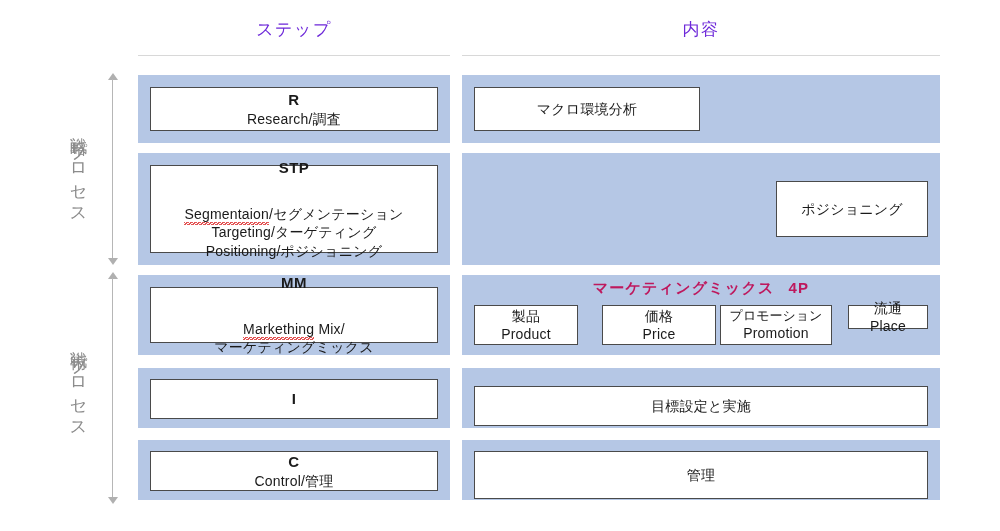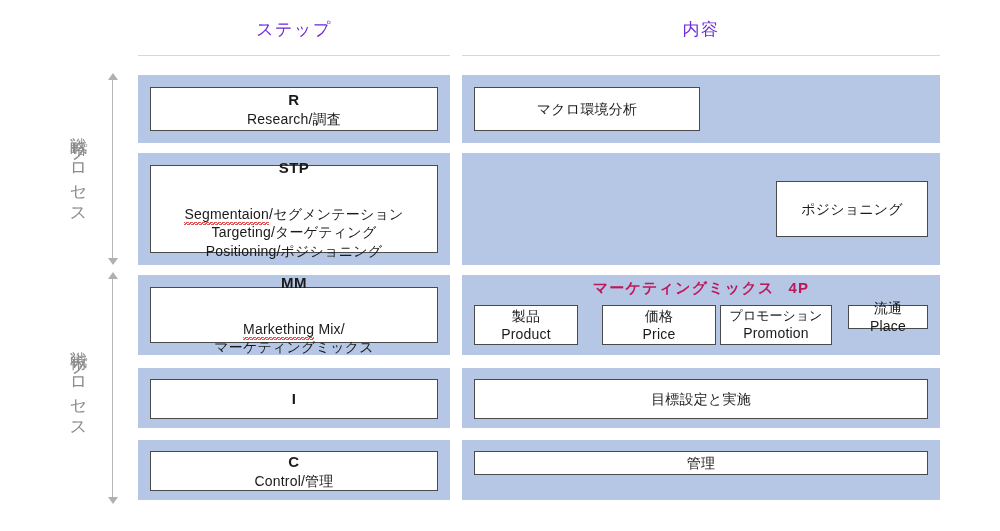--- a/index.html
+++ b/index.html
@@ -233,30 +233,30 @@
       <span class="ln">Place</span>
     </div>
   </div>
 
   <div class="band left" style="top:368px;height:60px;">
     <div class="wbox" style="left:12px;top:11px;width:288px;height:40px;">
       <span class="ttl">I</span>
     </div>
   </div>
   <div class="band right" style="top:368px;height:60px;">
-    <div class="wbox" style="left:12px;top:11px;width:454px;height:40px;">
+    <div class="wbox" style="left:12px;top:18px;width:454px;height:40px;">
       <span class="ln">目標設定と実施</span>
     </div>
   </div>
 
   <div class="band left" style="top:440px;height:60px;">
     <div class="wbox" style="left:12px;top:11px;width:288px;height:40px;">
       <span class="ttl">C</span>
       <span class="ln">Control/管理</span>
     </div>
   </div>
   <div class="band right" style="top:440px;height:60px;">
-    <div class="wbox" style="left:12px;top:11px;width:454px;height:24px;">
+    <div class="wbox" style="left:12px;top:11px;width:454px;height:48px;">
       <span class="ln">管理</span>
     </div>
   </div>
 
 </div>
 
 </body></html>

